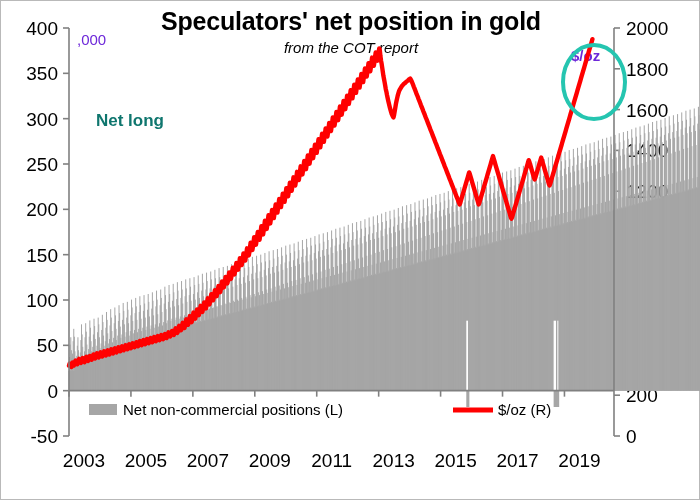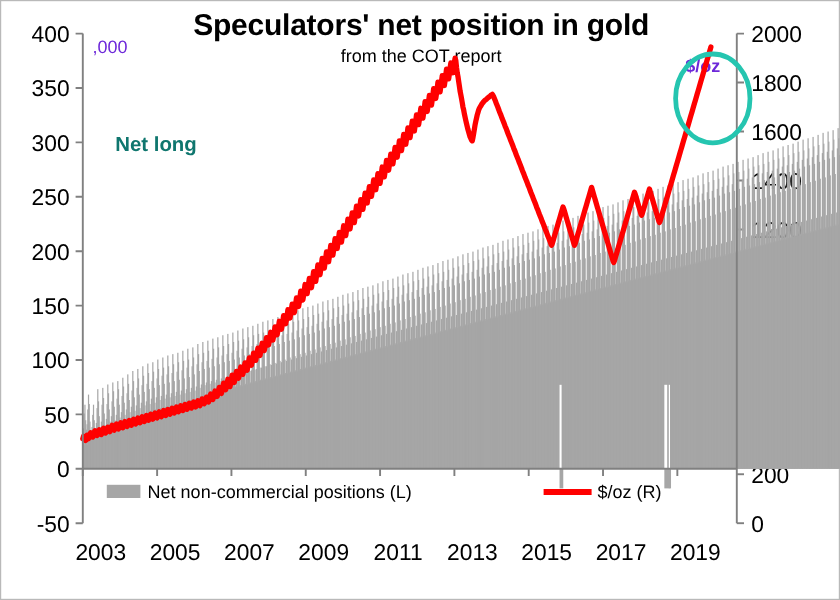--- a/index.html
+++ b/index.html
@@ -18,21 +18,21 @@
   }
   #chart-title{
     position:absolute;left:0;top:6px;width:700px;
     text-align:center;
     font-size:25px;font-weight:bold;color:#000;
     letter-spacing:-0.2px;
   }
   #chart-subtitle{
     position:absolute;left:0;top:38px;width:700px;
     text-align:center;
-    font-size:15px;color:#000;
+    font-size:15px;font-style:italic;color:#000;
   }
   .unit-label{
     position:absolute;font-size:15px;color:#6d28d9;white-space:nowrap;
   }
   #unit-left{left:76px;top:30px;}
   #unit-right{left:570px;top:46px;font-weight:bold;}
   #netlong-label{
     position:absolute;left:95px;top:110px;
     font-size:17px;font-weight:bold;color:#0f766e;
   }

